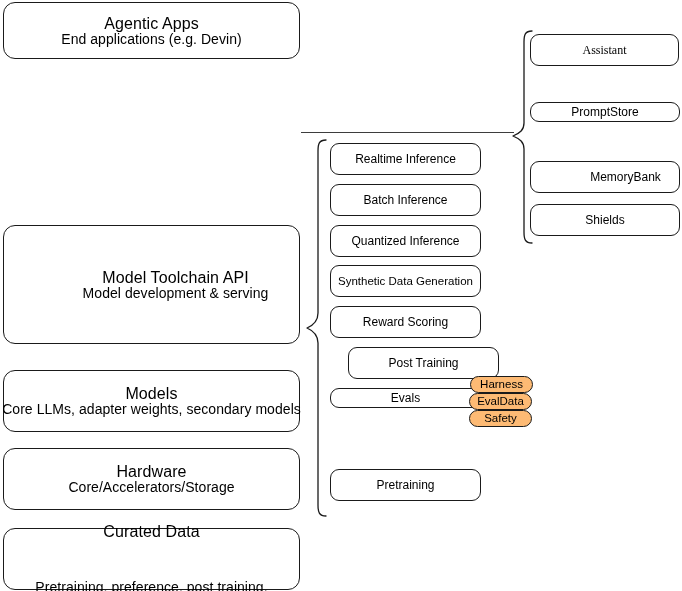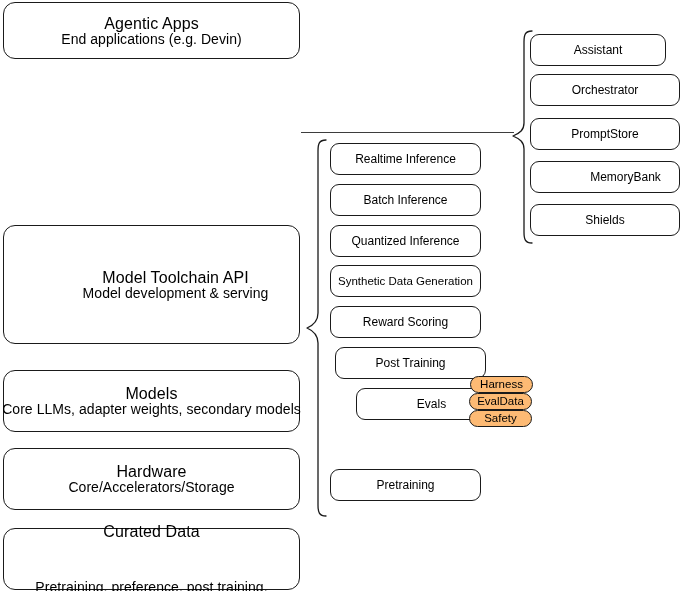--- a/index.html
+++ b/index.html
@@ -146,40 +146,39 @@
   <div class="chip" style="left:330px; top:143px; width:151px; height:32px;">Realtime Inference</div>
 
   <div class="chip" style="left:330px; top:184px; width:151px; height:32px;">Batch Inference</div>
 
   <div class="chip" style="left:330px; top:225px; width:151px; height:32px;">Quantized Inference</div>
 
   <div class="chip" style="left:330px; top:265px; width:151px; height:32px; font-size:11.5px;">Synthetic Data Generation</div>
 
   <div class="chip" style="left:330px; top:306px; width:151px; height:32px;">Reward Scoring</div>
 
-  <div class="chip" style="left:335px; top:347px; width:151px; height:32px;">Post Training</div>
+  <div class="chip" style="left:348px; top:347px; width:151px; height:32px;">Post Training</div>
 
-  <div class="chip" style="left:330px; top:388px; width:151px; height:32px;margin-left:26px;">Evals</div>
+  <div class="chip" style="left:330px; top:388px; width:151px; height:20px;">Evals</div>
 
 
   <div class="chip" style="left:330px; top:469px; width:151px; height:32px;">Pretraining</div>
 
   <div class="pill" style="left:470px; top:376px; width:63px; height:17px;">Harness</div>
 
   <div class="pill" style="left:469px; top:393px; width:63px; height:17px;">EvalData</div>
 
   <div class="pill" style="left:469px; top:410px; width:63px; height:17px;">Safety</div>
 
   <svg class="brace" style="left:512px; top:29px; width:22px; height:216px;" viewBox="0 0 22 216" preserveAspectRatio="none">
     <path d="M20 2 C 13 2, 12 6, 12 13 L12 94 C12 101, 8 104, 1 107 C8 110, 12 113, 12 120 L12 203 C12 210, 13 214, 20 214"></path>
   </svg>
 
-  <div class="chip" style="left:530px; top:34px; width:136px; height:32px;">Assistant</div>
+  <div class="chip" style="left:530px; top:34px; width:149px; height:32px;font-family:Liberation Serif, serif;">Assistant</div>
 
-  <div class="chip" style="left:530px; top:74px; width:150px; height:32px;">Orchestrator</div>
 
-  <div class="chip" style="left:530px; top:118px; width:150px; height:32px;">PromptStore</div>
+  <div class="chip" style="left:530px; top:102px; width:150px; height:20px;">PromptStore</div>
 
   <div class="chip" style="left:530px; top:161px; width:150px; height:32px;padding-left:41px;">MemoryBank</div>
 
   <div class="chip" style="left:530px; top:204px; width:150px; height:32px;">Shields</div>
 
 </div>
 
 </body></html>

